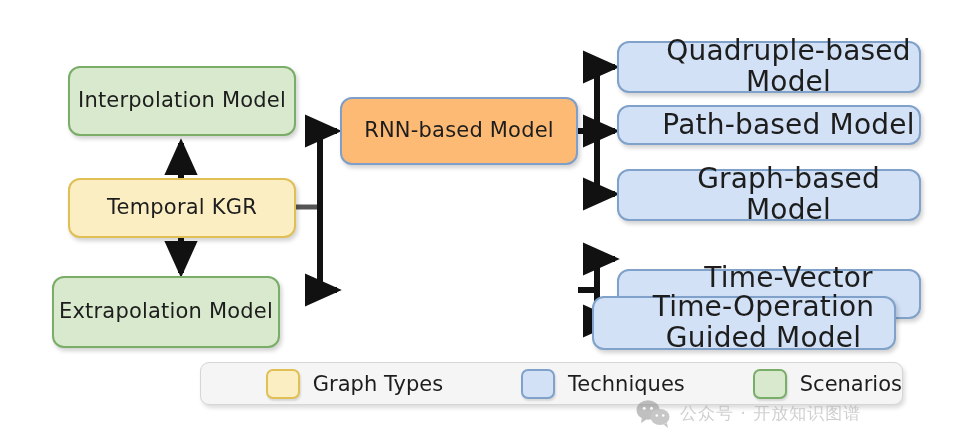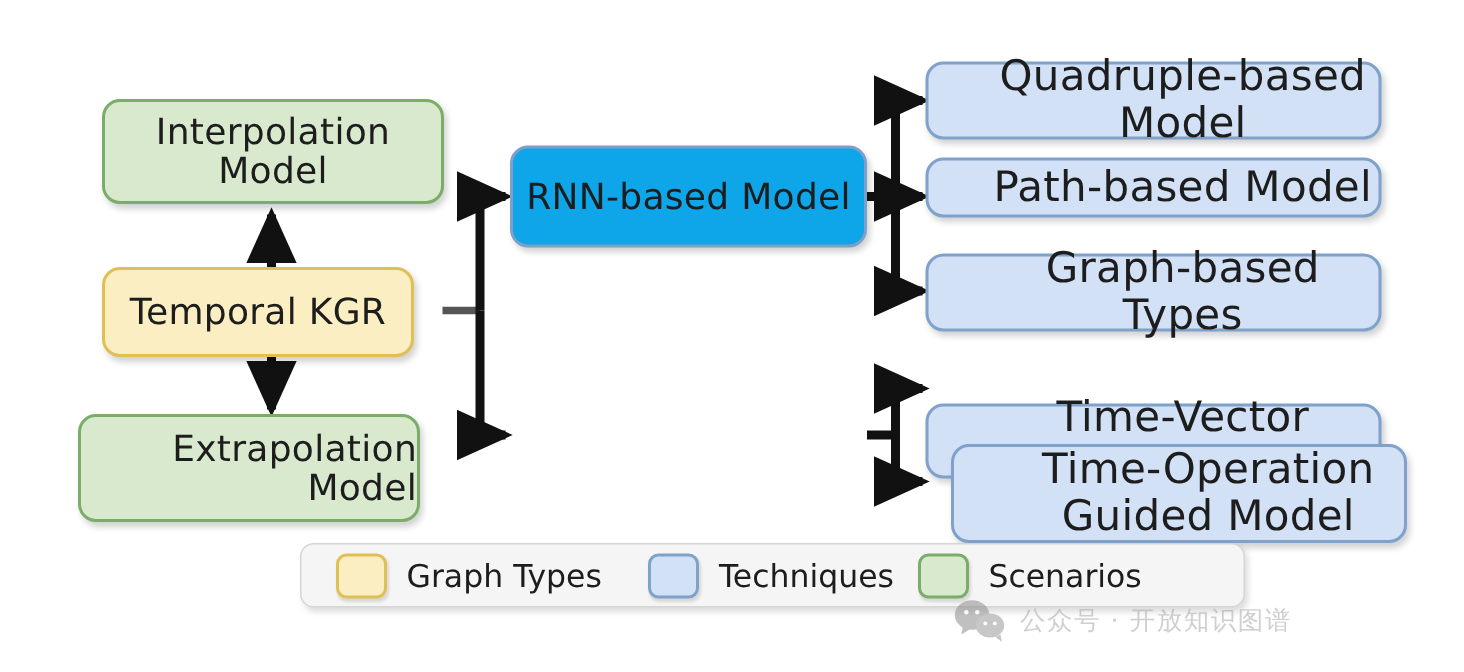--- a/index.html
+++ b/index.html
@@ -28,59 +28,60 @@
     box-sizing: border-box;
     display: flex;
     align-items: center;
     justify-content: center;
     border-radius: 12px;
     border-width: 2px;
     border-style: solid;
     box-shadow: 2px 3px 4px rgba(0,0,0,0.18);
     text-align: center;
     color: #1d1d1d;
-    font-size: 24px;
+    font-size: 21px;
     letter-spacing: 0.2px;
     line-height: 1.1;
     z-index: 3;
   }
   .node-root {
     background: #fbeec2;
     border-color: #e0bf55;
   }
   .node-scenario {
     background: #d9e9cd;
     border-color: #79ad68;
   }
   .node-tech {
-    background: #0ea5e9;
+    background: #fdba74;
     border-color: #7d9fc9;
   }
   .node-leaf {
     background: #d2e1f6;
     border-color: #7fa1ca;
     font-size: 28px;
     padding-left: 39px;
   }
 
   
   #legend {
     position: absolute;
     left: 200px;
     top: 362px;
-    width: 630px;
+    width: 703px;
     height: 43px;
     box-sizing: border-box;
     background: #f5f5f5;
     border: 1px solid #d6d6d6;
     border-radius: 9px;
     box-shadow: 2px 3px 4px rgba(0,0,0,0.14);
     display: flex;
     align-items: center;
     z-index: 4;
+    justify-content: flex-end;
   }
   .legend-item {
     display: flex;
     align-items: center;
     height: 100%;
   }
   .legend-swatch {
     width: 30px;
     height: 26px;
     border-radius: 7px;
@@ -159,21 +160,21 @@
       <path d="M597,259 L597,321" stroke="#111111" stroke-width="6" fill="none"></path>
       <path d="M597,259 L615,259" stroke="#111111" stroke-width="6" fill="none" marker-end="url(#ah)"></path>
       <path d="M597,321 L615,321" stroke="#111111" stroke-width="6" fill="none" marker-end="url(#ah)"></path>
     </g>
   </svg>
 
   <div class="node node-scenario" style="left:68px; top:66px; width:228px; height:70px;">
     <span>Interpolation Model</span>
   </div>
 
-  <div class="node node-root" style="left:68px; top:178px; width:208px; height:60px;">
+  <div class="node node-root" style="left:68px; top:178px; width:228px; height:60px;">
     <span>Temporal KGR</span>
   </div>
 
   <div class="node node-scenario" style="left:52px; top:276px; width:228px; height:72px;text-align:right;">
     <span>Extrapolation Model</span>
   </div>
 
   <div class="node node-tech" style="left:340px; top:97px; width:238px; height:68px;">
     <span>RNN-based Model</span>
   </div>
@@ -181,41 +182,41 @@
 
   <div class="node node-leaf" style="left:617px; top:41px; width:304px; height:52px;">
     <span>Quadruple-based Model</span>
   </div>
 
   <div class="node node-leaf" style="left:617px; top:105px; width:304px; height:40px;">
     <span>Path-based Model</span>
   </div>
 
   <div class="node node-leaf" style="left:617px; top:169px; width:304px; height:52px;">
-    <span>Graph-based Types</span>
+    <span>Graph-based Model</span>
   </div>
 
   <div class="node node-leaf" style="left:617px; top:234px; width:304px; height:50px;margin-top:35px;">
     <span>Time-Vector Guided Model</span>
   </div>
 
-  <div class="node node-leaf" style="left:634px; top:296px; width:304px; height:66px;">
+  <div class="node node-leaf" style="left:592px; top:296px; width:304px; height:54px;">
     <span>Time-Operation Guided Model</span>
   </div>
 
   <div id="legend">
     <div class="legend-item" style="margin-left:23px;">
       <span class="legend-swatch sw-graph"></span>
       <span class="legend-label">Graph Types</span>
     </div>
-    <div class="legend-item" style="margin-left:31px;">
+    <div class="legend-item" style="margin-left:78px;">
       <span class="legend-swatch sw-tech"></span>
       <span class="legend-label">Techniques</span>
     </div>
-    <div class="legend-item" style="padding-left:16px;">
+    <div class="legend-item" style="margin-left:52px;padding-left:16px;">
       <span class="legend-swatch sw-scen"></span>
       <span class="legend-label">Scenarios</span>
     </div>
   </div>
 
   <div id="watermark">
     <svg class="wechat-icon" width="36" height="30" viewBox="0 0 36 30" xmlns="http://www.w3.org/2000/svg">
       <ellipse cx="12" cy="12" rx="11.5" ry="9.8" fill="#8e8e8e"></ellipse>
       <polygon points="6,19 5,25 10.5,21.5" fill="#8e8e8e"></polygon>
       <circle cx="8.2" cy="10.2" r="1.5" fill="#ffffff"></circle>

